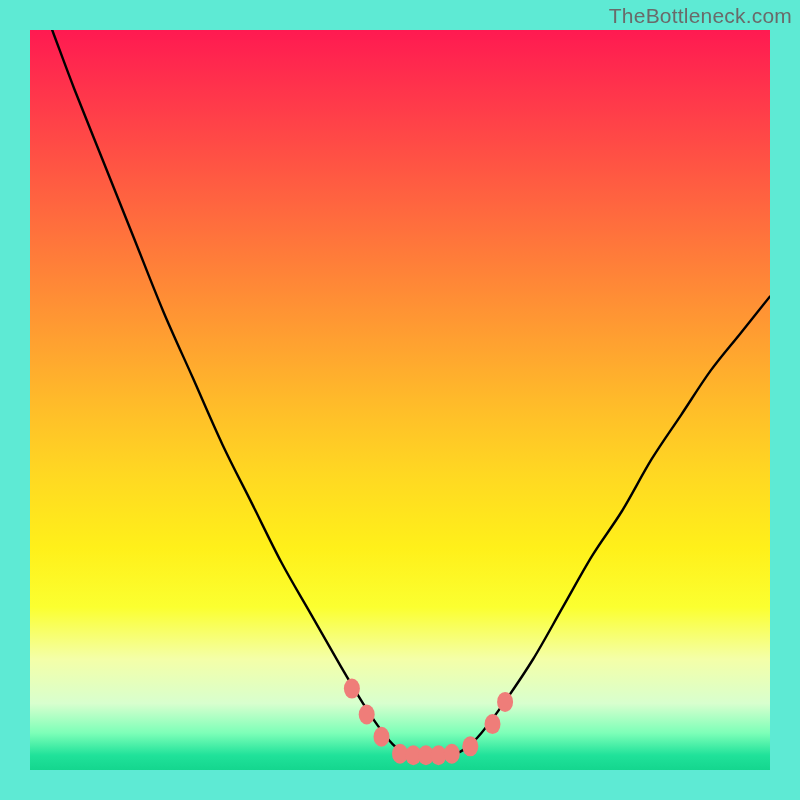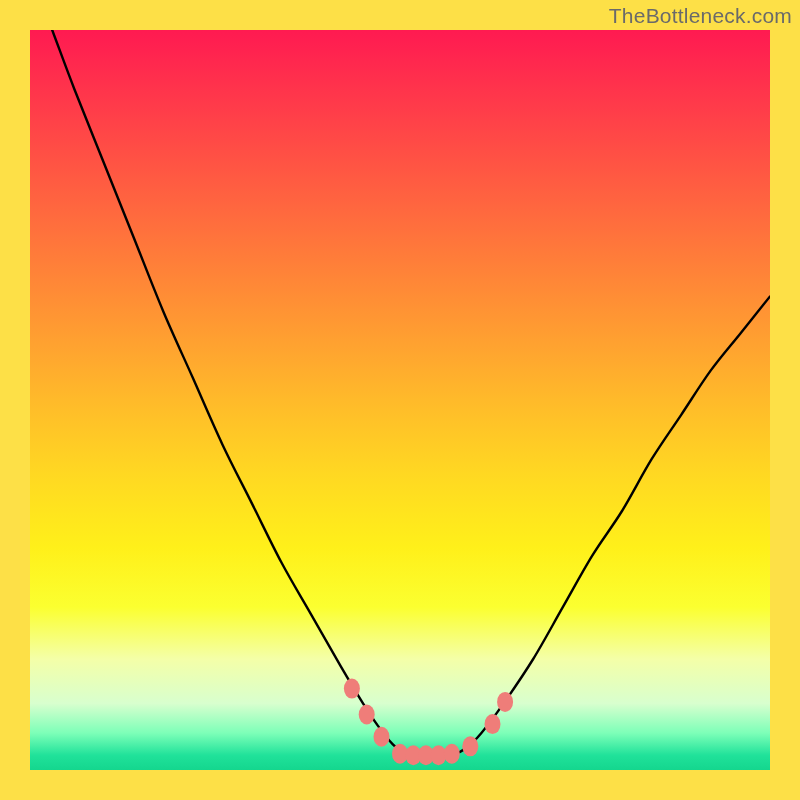--- a/index.html
+++ b/index.html
@@ -10,21 +10,21 @@
     overflow: hidden;
     background: #000;
     font-family: Arial, Helvetica, sans-serif;
   }
   .frame {
     position: absolute;
     left: 0;
     top: 0;
     width: 800px;
     height: 800px;
-    background: #fde047;
+    background: #5eead4;
   }
   .plot {
     position: absolute;
     left: 30px;
     top: 30px;
     width: 740px;
     height: 740px;
     background: linear-gradient(to bottom,
       #ff1a51 0%,
       #ff3a4a 10%,

